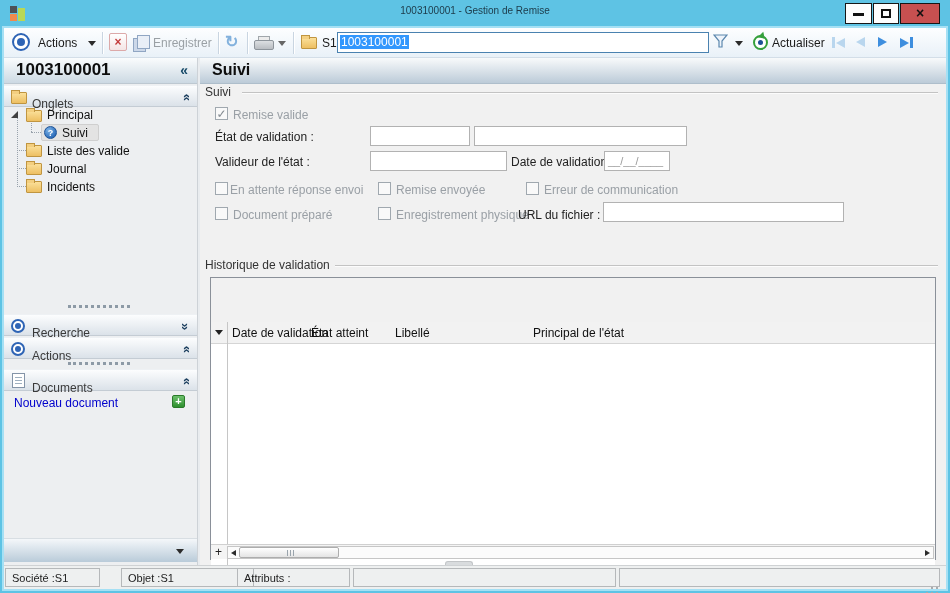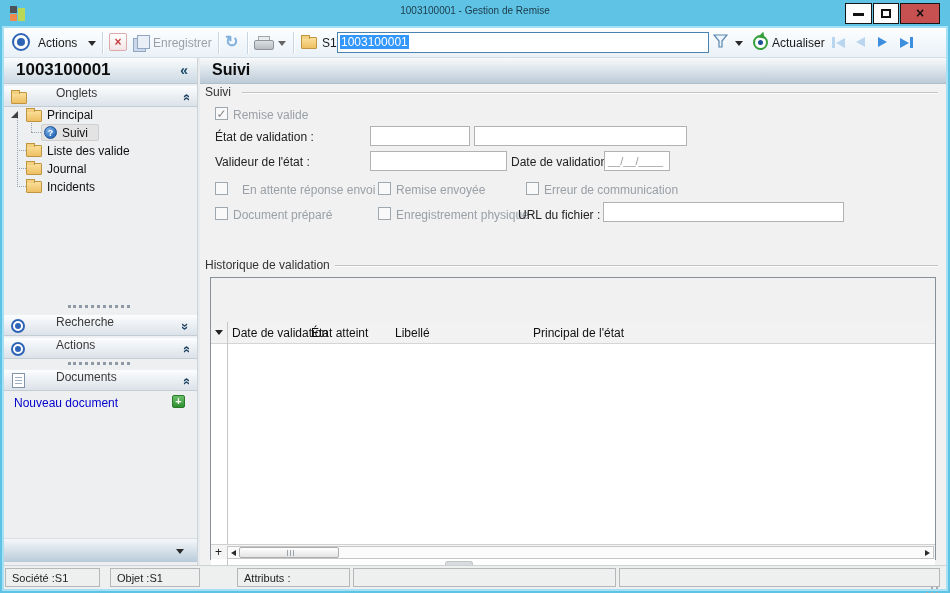--- a/index.html
+++ b/index.html
@@ -59,21 +59,21 @@
   .pale .tri-l { border-right-color:#b9d6ee; }
   .pale .navbar-bar { background:#b9d6ee; }
 
   
   .sidebar { position:absolute; left:0; top:30px; width:194px; height:507px; background:#edeff1; border-right:1px solid #cdd2d7; }
   .sidebar > * { position:absolute; }
   .side-header { left:0; top:0; width:100%; height:26px; background:linear-gradient(#fafcfd,#ccd9e3); border-bottom:1px solid #bdc8d1; }
   .side-header .rec { position:absolute; left:12px; top:2px; font-size:17px; font-weight:bold; color:#0d0d0d; }
   .side-header .collapse { position:absolute; right:9px; top:4px; font-size:14px; font-weight:bold; color:#174a68; }
   .panel-hdr { left:0; width:100%; height:22px; background:linear-gradient(#fcfdfe,#dbe2e9); border-top:1px solid #eef1f4; border-bottom:1px solid #c4ccd4; }
-  .panel-hdr .ph-label { position:absolute; left:28px; top:0; color:#3a3a3a;margin-left:24px; }
+  .panel-hdr .ph-label { position:absolute; left:28px; top:11px; color:#3a3a3a; }
   .chev { position:absolute; right:8px; top:4px; display:inline-block; font-size:13px; font-weight:bold; color:#1b3e5e; }
   .chev.up { transform:rotate(-90deg); }
   .chev.down { transform:rotate(90deg); }
   .tree-label { position:absolute; color:#111; }
   .expander { position:absolute; width:0; height:0; border-bottom:7px solid #404040; border-left:7px solid transparent; }
   .dotline-v { position:absolute; border-left:1px dotted #98a2ac; width:0; }
   .dotline-h { position:absolute; border-top:1px dotted #98a2ac; height:0; }
   .tree-sel { position:absolute; background:#e3e3e3; border:1px solid #cfcfcf; border-radius:2px; }
   .icon-help { position:absolute; width:13px; height:13px; border-radius:50%; background:radial-gradient(circle at 35% 30%, #7db4e8, #2a6ab8 75%); border:1px solid #1d5397; color:#fff; font-size:9px; font-weight:bold; text-align:center; line-height:12px; }
   .dots { position:absolute; width:62px; border-top:3px dotted #8d9aa6; }
@@ -261,21 +261,21 @@
       <span class="f-label" style="left:15px; top:72px;">État de validation :</span>
       <span class="tfield" style="left:170px; top:68px; width:100px;"></span>
       <span class="tfield" style="left:274px; top:68px; width:213px;"></span>
 
       <span class="f-label" style="left:15px; top:97px;">Valideur de l'état :</span>
       <span class="tfield" style="left:170px; top:93px; width:137px;"></span>
       <span class="f-label" style="left:311px; top:97px;">Date de validation :</span>
       <span class="tfield" style="left:404px; top:93px; width:66px;"><span>__/__/____</span></span>
 
       <span class="cb" style="left:15px; top:124px;"></span>
-      <span class="cb-label" style="left:42px; top:125px;">En attente réponse envoi</span>
+      <span class="cb-label" style="left:30px; top:125px;">En attente réponse envoi</span>
       <span class="cb" style="left:178px; top:124px;"></span>
       <span class="cb-label" style="left:196px; top:125px;">Remise envoyée</span>
       <span class="cb" style="left:326px; top:124px;"></span>
       <span class="cb-label" style="left:344px; top:125px;">Erreur de communication</span>
 
       <span class="cb" style="left:15px; top:149px;"></span>
       <span class="cb-label" style="left:33px; top:150px;">Document préparé</span>
       <span class="cb" style="left:178px; top:149px;"></span>
       <span class="cb-label" style="left:196px; top:150px;">Enregistrement physique</span>
       <span class="f-label" style="left:318px; top:150px;">URL du fichier :</span>
@@ -302,21 +302,21 @@
             <span class="hs-arrow-r"></span>
           </div>
         </div>
       </div>
     </div>
 
     <div class="split-tab"></div>
 
     <div class="statusbar">
       <span class="spane" style="left:1px; width:95px;">Société :S1</span>
-      <span class="spane" style="left:106px; width:90px;">Objet :S1</span>
+      <span class="spane" style="left:117px; width:133px;">Objet :S1</span>
       <span class="spane" style="left:233px; width:113px;">Attributs :</span>
       <span class="spane" style="left:349px; width:263px;"></span>
       <span class="spane" style="left:615px; width:321px;"></span>
       <span class="grip"></span>
     </div>
 
   </div>
 </div>
 
 </body></html>

